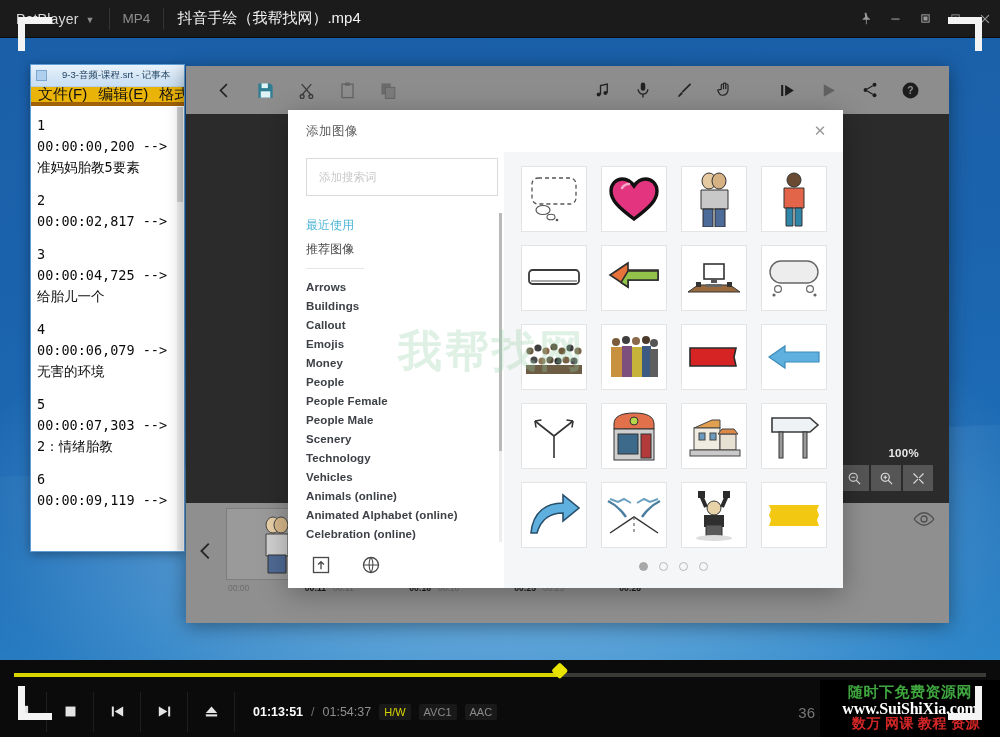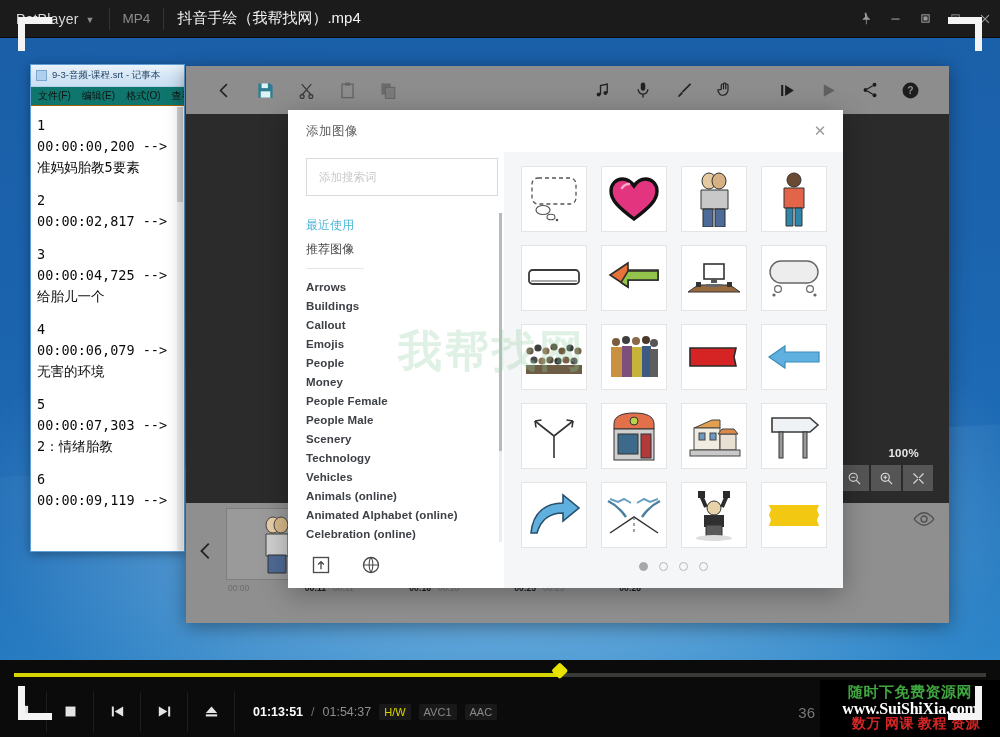--- a/index.html
+++ b/index.html
@@ -62,31 +62,31 @@
   .br-br .h { right: 0; bottom: 0; width: 34px; height: 7px; }
   .br-br .v { right: 0; bottom: 0; width: 7px; height: 34px; }
 
   
   .notepad {
     position: absolute; left: 30px; top: 64px; width: 155px; height: 488px;
     background: #fff; border: 1px solid #5f9fd5;
     box-shadow: 0 2px 10px rgba(0,0,0,.35); z-index: 6;
   }
   .np-title {
-    height: 22px; display: flex; align-items: center; gap: 5px;
+    height: 22px; display: flex; align-items: center; gap: 15px;
     padding: 0 5px;
     background: linear-gradient(180deg,#eaf3fb 0%,#d6e7f6 50%,#c9dff3 100%);
     border-bottom: 1px solid #b5cfe6;
   }
   .np-ico { width: 11px; height: 11px; background: #aed0ee; border: 1px solid #7ba7ce; }
   .np-title span { font-size: 9.5px; color: #1c3d5e; white-space: nowrap; overflow: hidden; }
   .np-menu {
     height: 19px; display: flex; align-items: center; gap: 11px;
-    padding: 0 7px; background: #0f766e; border-bottom: 1px solid #a16207;
-    font-size: 10px; color: #111; overflow: hidden; white-space: nowrap;
+    padding: 0 7px; background: #eab308; border-bottom: 4px solid #a16207;
+    font-size: 15px; color: #111; overflow: hidden; white-space: nowrap;
   }
   .np-body {
     position: absolute; left: 0; right: 0; top: 42px; bottom: 0;
     background: #fff; padding: 8px 3px 0 6px;
     font-family: "DejaVu Sans Mono", "Liberation Mono", monospace;
     font-size: 13.5px; line-height: 21px; color: #0b0b0b;
     overflow: hidden; white-space: nowrap;
   }
   .np-blk { margin-bottom: 12px; }
   .np-scroll {
@@ -593,22 +593,22 @@
         <input value="" placeholder="添加搜索词" style="">
       </div>
       <div class="md-cats">
         <div class="cat zh active">最近使用</div>
         <div class="cat zh">推荐图像</div>
         <div class="cat-div"></div>
         <div class="cat">Arrows</div>
         <div class="cat">Buildings</div>
         <div class="cat">Callout</div>
         <div class="cat">Emojis</div>
+        <div class="cat">Money</div>
         <div class="cat">People</div>
-        <div class="cat">Money</div>
         <div class="cat">People Female</div>
         <div class="cat">People Male</div>
         <div class="cat">Scenery</div>
         <div class="cat">Technology</div>
         <div class="cat">Vehicles</div>
         <div class="cat">Animals (online)</div>
         <div class="cat">Animated Alphabet (online)</div>
         <div class="cat">Celebration (online)</div>
 
         <div class="cat-scroll">

